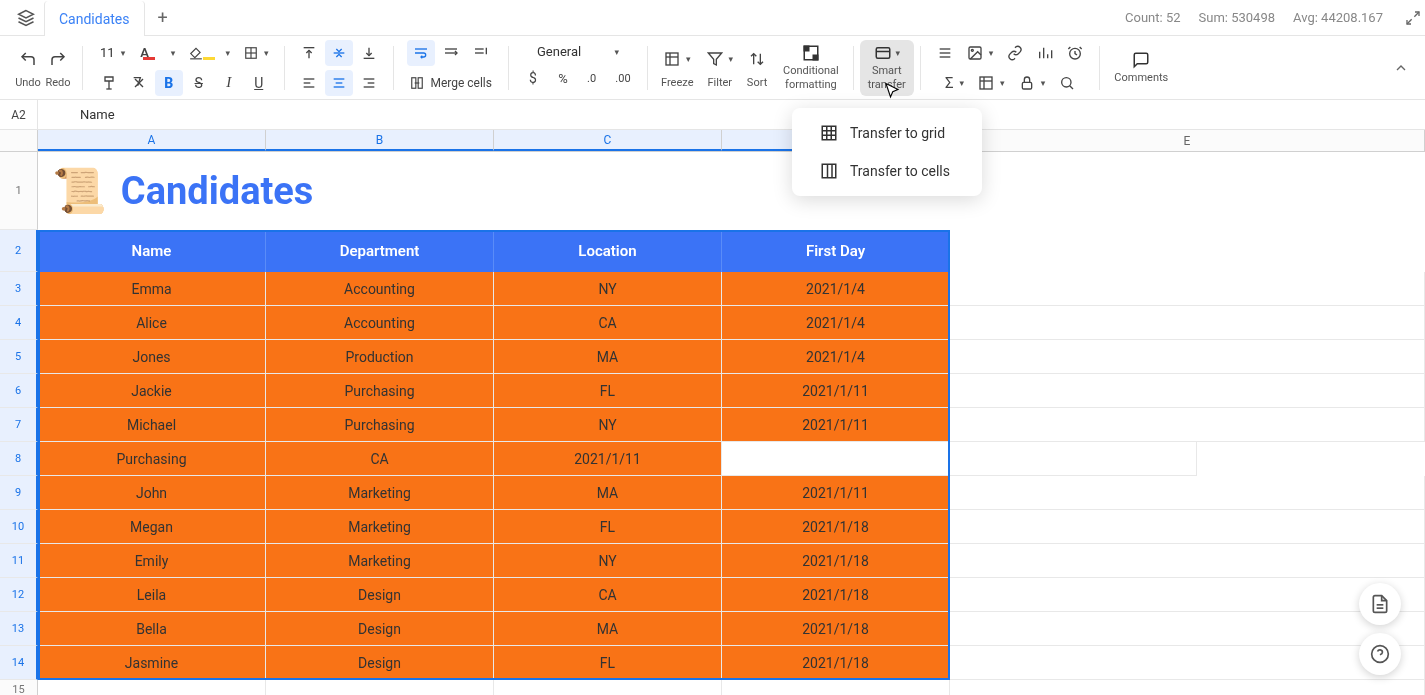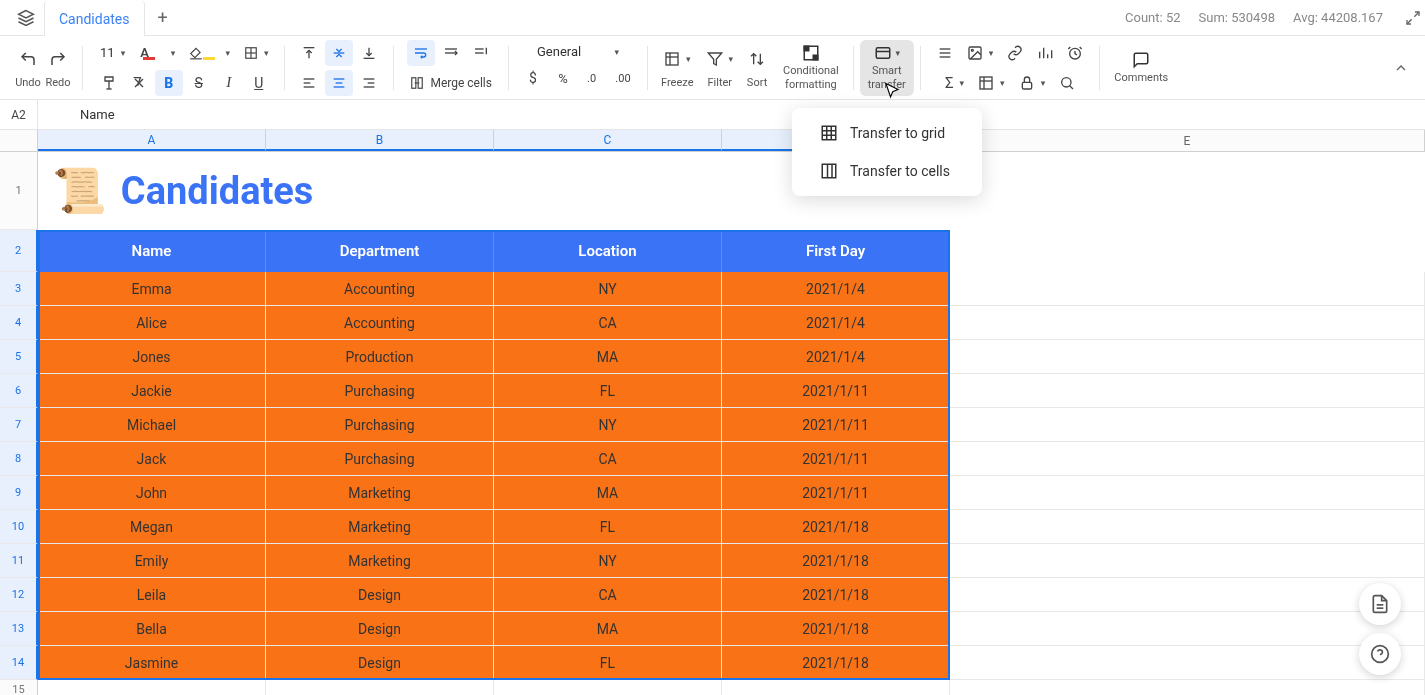--- a/index.html
+++ b/index.html
@@ -500,21 +500,20 @@
       <div class="row data">
         <div class="rowh sel">7</div>
         <div class="cell colA">Michael</div>
         <div class="cell colB">Purchasing</div>
         <div class="cell colC">NY</div>
         <div class="cell colD">2021/1/11</div>
         <div class="cell colE" style="background:#fff"></div>
       </div>
       <div class="row data">
         <div class="rowh sel">8</div>
-        <div class="cell colA">Jack</div>
         <div class="cell colB">Purchasing</div>
         <div class="cell colC">CA</div>
         <div class="cell colD">2021/1/11</div>
         <div class="cell colE" style="background:#fff"></div>
       </div>
       <div class="row data">
         <div class="rowh sel">9</div>
         <div class="cell colA">John</div>
         <div class="cell colB">Marketing</div>
         <div class="cell colC">MA</div>

